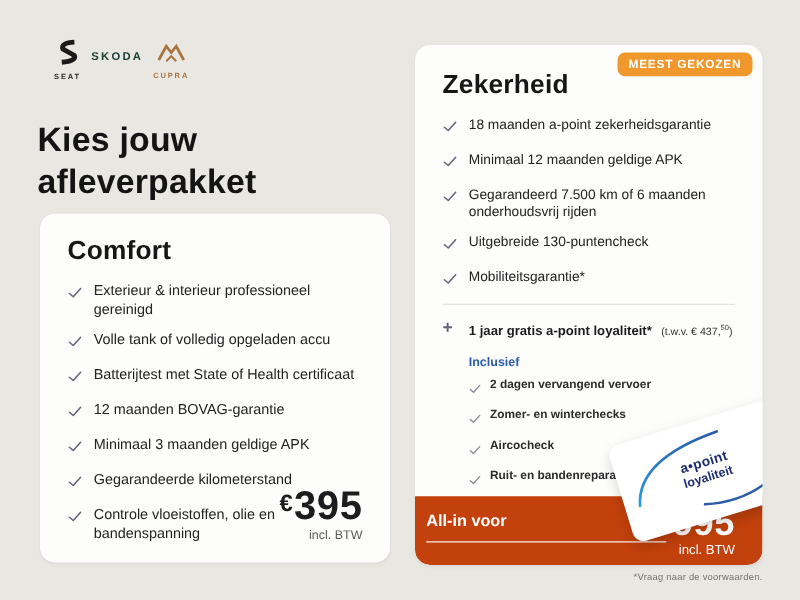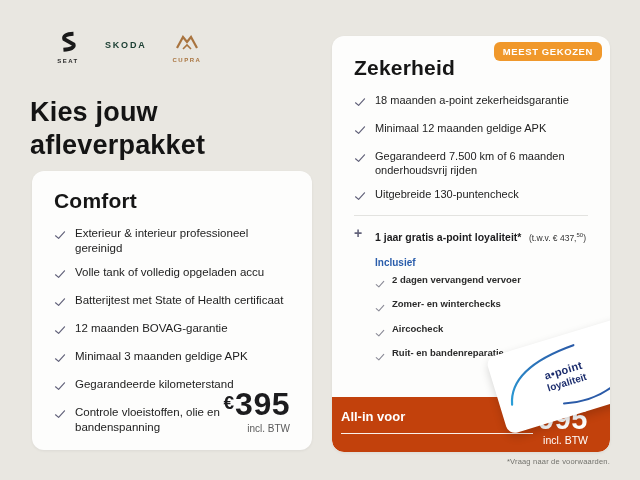--- a/index.html
+++ b/index.html
@@ -7,21 +7,21 @@
   body {
     font-family:"Liberation Sans", sans-serif;
     background:#e9e7e1;
     color:#1c1c1e;
     position:relative;
     overflow:hidden;
   }
   .stage { position:absolute; inset:0; width:640px; height:480px; }
 
   
-  .brands { position:absolute; left:57px; top:31px; display:flex; align-items:center; gap:26px;justify-content:center; }
+  .brands { position:absolute; left:43px; top:31px; display:flex; align-items:center; gap:8px;justify-content:center; }
   .brand { display:flex; flex-direction:column; align-items:center; gap:1px; }
   .brand-label { font-size:6px; font-weight:bold; letter-spacing:1.5px; }
   .seat-label { color:#2a2a2a; }
   .skoda-text { font-size:9px; font-weight:bold; letter-spacing:1.8px; color:#1d4034; padding-bottom:6px;}
   .cupra-label { color:#a9743f; }
 
   
   .page-title {
     position:absolute; left:30px; top:96px; width:300px;
     font-size:27px; line-height:1.22; font-weight:600; color:#141414;
@@ -209,20 +209,26 @@
         <span class="check"><svg width="12" height="12" viewBox="0 0 12 12">
               <polyline points="1.5,6.8 4.6,9.4 10.5,2.8" fill="none" stroke="currentColor" stroke-width="1.2" stroke-linecap="round" stroke-linejoin="round"></polyline>
             </svg></span>
         <span class="item-text">Gegarandeerd 7.500 km of 6 maanden onderhoudsvrij rijden</span>
       </li>
       <li>
         <span class="check"><svg width="12" height="12" viewBox="0 0 12 12">
               <polyline points="1.5,6.8 4.6,9.4 10.5,2.8" fill="none" stroke="currentColor" stroke-width="1.2" stroke-linecap="round" stroke-linejoin="round"></polyline>
             </svg></span>
         <span class="item-text">Uitgebreide 130-puntencheck</span>
+      </li>
+      <li>
+        <span class="check"><svg width="12" height="12" viewBox="0 0 12 12">
+              <polyline points="1.5,6.8 4.6,9.4 10.5,2.8" fill="none" stroke="currentColor" stroke-width="1.2" stroke-linecap="round" stroke-linejoin="round"></polyline>
+            </svg></span>
+        <span class="item-text">Mobiliteitsgarantie*</span>
       </li>
     </ul>
 
     <hr class="divider">
 
     <div class="bonus-row">
       <span class="plus-icon">+</span>
       <span>
         <span class="bonus-label">1 jaar gratis a-point loyaliteit*</span>
         <span class="bonus-value"><span>(t.w.v. € 437,</span><sup>50</sup><span>)</span></span>

